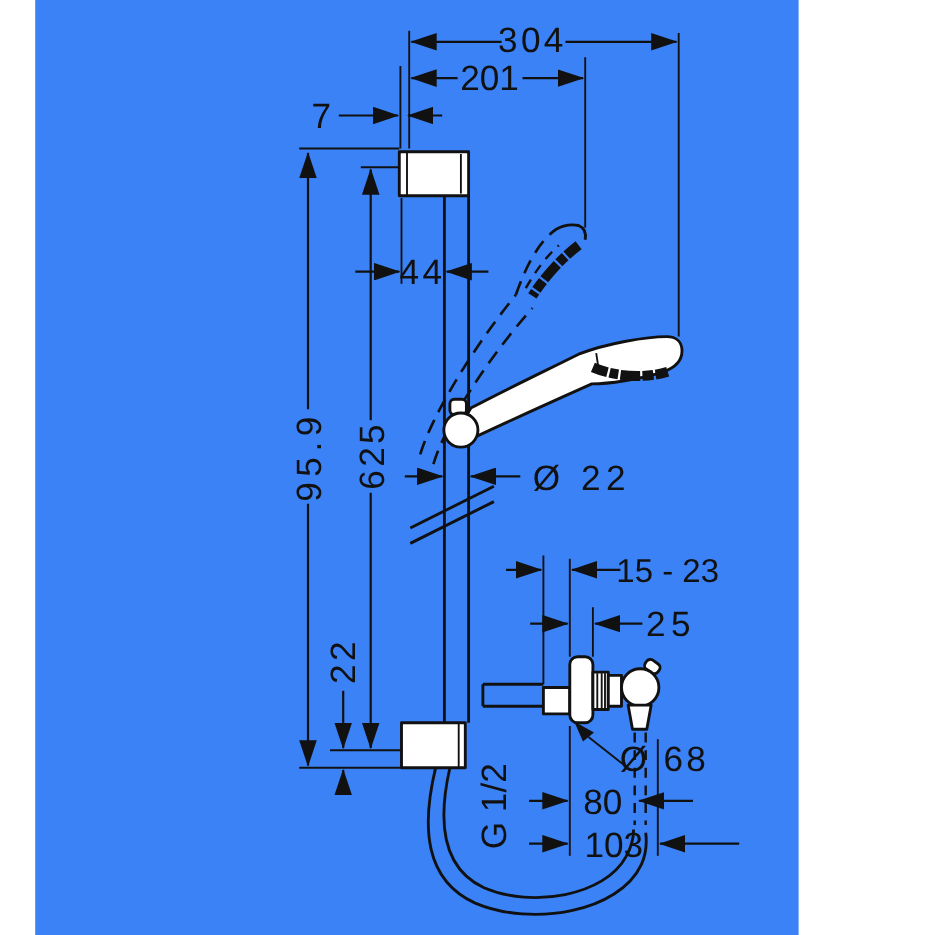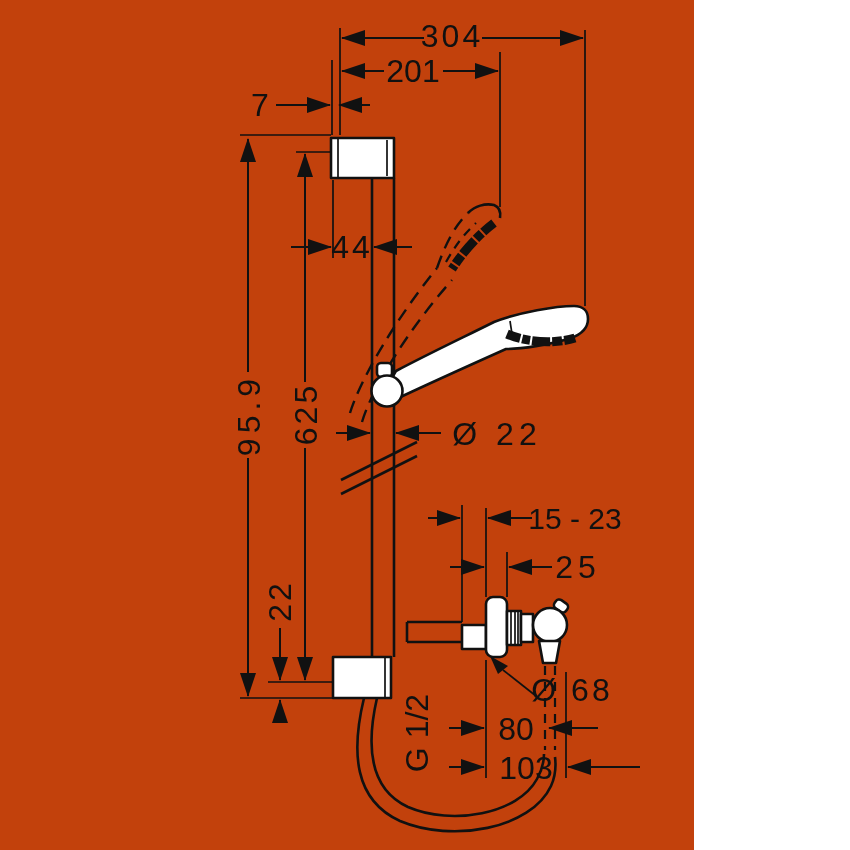--- a/index.html
+++ b/index.html
@@ -1,16 +1,16 @@
 <!DOCTYPE html>
 <html><head>
 <meta charset="utf-8">
 <style>
   html,body{margin:0;padding:0;background:#ffffff;}
-  .canvas{position:relative;width:694px;height:850px;background:#c2410c;overflow:hidden;}
+  .canvas{position:relative;width:694px;height:850px;background:#3b82f6;overflow:hidden;margin-left:32px;}
   svg{display:block;}
   .obj{stroke:#111111;stroke-width:2.6;fill:none;stroke-linejoin:round;}
   .objfill{stroke:#111111;stroke-width:2.6;fill:#ffffff;stroke-linejoin:round;}
   .thin{stroke:#111111;stroke-width:1.7;fill:none;}
   .dim{stroke:#111111;stroke-width:2;fill:none;}
   .dash{stroke:#111111;stroke-width:2.4;fill:none;stroke-dasharray:13 8;}
   .dash2{stroke:#111111;stroke-width:2.2;fill:none;stroke-dasharray:9 7;}
   .spray{stroke:#111111;stroke-width:9;fill:none;stroke-dasharray:14 2 8 2 18 2 10 2 14 2;}
   .arrowfill{fill:#111111;stroke:none;}
   text{font-family:"Liberation Sans","DejaVu Sans",sans-serif;fill:#111111;font-size:32px;}

